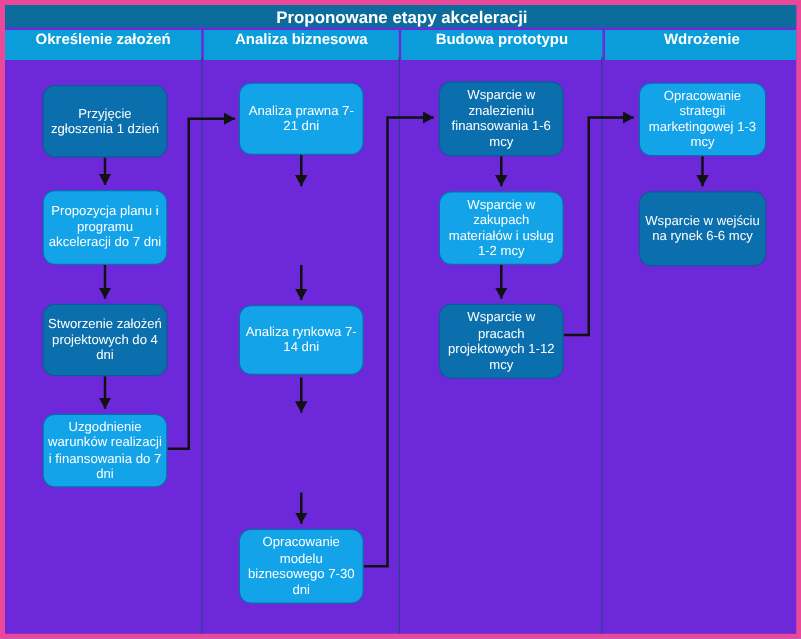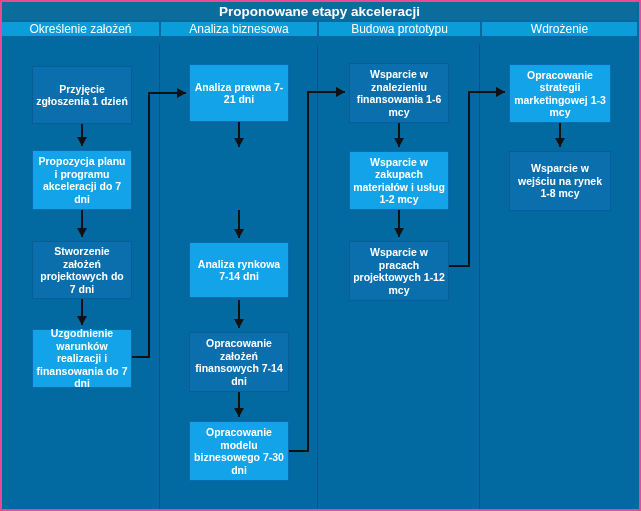--- a/index.html
+++ b/index.html
@@ -1,46 +1,46 @@
 <!DOCTYPE html>
 <html><head>
 <meta charset="utf-8">
 <style>
   html,body{margin:0;padding:0;background:#e8e8e8;}
   #stage{
     position:relative;
     width:641px;height:511px;
     box-sizing:border-box;
-    background:#0369a1;
-    border:2px solid #ec4899;
+    background:#6d28d9;
+    border:4px solid #ec4899;
     font-family:"Liberation Sans", sans-serif;
     overflow:hidden;
   }
   .title-bar{
     position:absolute;left:0;top:0;width:635px;height:18px;
     background:#0c6d9c;
     color:#ffffff;font-weight:bold;font-size:13.5px;
     display:flex;align-items:center;justify-content:center;
   }
   .header-cell{
-    position:absolute;top:20px;height:14px;
+    position:absolute;top:20px;height:24px;
     background:#0a9dd9;
-    color:#ffffff;font-weight:normal;font-size:12px;
+    color:#ffffff;font-weight:bold;font-size:12px;
     display:flex;align-items:flex-start;justify-content:center;
     box-sizing:border-box;
   }
   .col-sep{
     position:absolute;top:42px;bottom:0;width:1px;
     background:#2c3e93;
   }
   .box{
     position:absolute;width:100px;
     box-sizing:border-box;
-    border-radius:0;
-    color:#ffffff;font-weight:bold;font-size:10.5px;line-height:12.5px;
+    border-radius:10px;
+    color:#ffffff;font-weight:normal;font-size:10.5px;line-height:12.5px;
     text-align:center;
     display:flex;align-items:center;justify-content:center;
     padding:1px 3px;
   }
   .box.dark{background:#0b6fae;border:1px solid #095d95;}
   .box.light{background:#12a3e8;border:1px solid #0a6cb0;}
   #connectors{position:absolute;left:0;top:0;pointer-events:none;}
 </style>
 </head>
 <body>
@@ -91,28 +91,27 @@
       <path d="M558 121 V145" marker-end="url(#arw)"></path>
 
       <path d="M130 355 H147 V91 H184" marker-end="url(#arw)"></path>
       <path d="M287 449 H306 V90 H343" marker-end="url(#arw)"></path>
       <path d="M447 264 H467 V90 H503" marker-end="url(#arw)"></path>
     </g>
   </svg>
 
   <div class="box dark" style="left:30px;top:64px;height:58px">Przyjęcie zgłoszenia 1 dzień</div>
   <div class="box light" style="left:30px;top:148px;height:60px">Propozycja planu i programu akceleracji do 7 dni</div>
-  <div class="box dark" style="left:30px;top:239px;height:58px">Stworzenie założeń projektowych do 7 dni</div>
+  <div class="box dark" style="left:30px;top:239px;height:58px">Stworzenie założeń projektowych do 4 dni</div>
   <div class="box light" style="left:30px;top:327px;height:59px">Uzgodnienie warunków realizacji i finansowania do 7 dni</div>
 
   <div class="box light" style="left:187px;top:62px;height:58px">Analiza prawna 7-21 dni</div>
   <div class="box light" style="left:187px;top:240px;height:56px">Analiza rynkowa 7-14 dni</div>
-  <div class="box dark" style="left:187px;top:330px;height:60px">Opracowanie założeń finansowych 7-14 dni</div>
   <div class="box light" style="left:187px;top:419px;height:60px">Opracowanie modelu biznesowego 7-30 dni</div>
 
   <div class="box dark" style="left:347px;top:61px;height:60px">Wsparcie w znalezieniu finansowania 1-6 mcy</div>
   <div class="box light" style="left:347px;top:149px;height:59px">Wsparcie w zakupach materiałów i usług 1-2 mcy</div>
   <div class="box dark" style="left:347px;top:239px;height:60px">Wsparcie w pracach projektowych 1-12 mcy</div>
 
   <div class="box light" style="left:507px;top:62px;height:59px;width:102px">Opracowanie strategii marketingowej 1-3 mcy</div>
-  <div class="box dark" style="left:507px;top:149px;height:60px;width:102px">Wsparcie w wejściu na rynek 1-8 mcy</div>
+  <div class="box dark" style="left:507px;top:149px;height:60px;width:102px">Wsparcie w wejściu na rynek 6-6 mcy</div>
 
 </div>
 
 </body></html>

